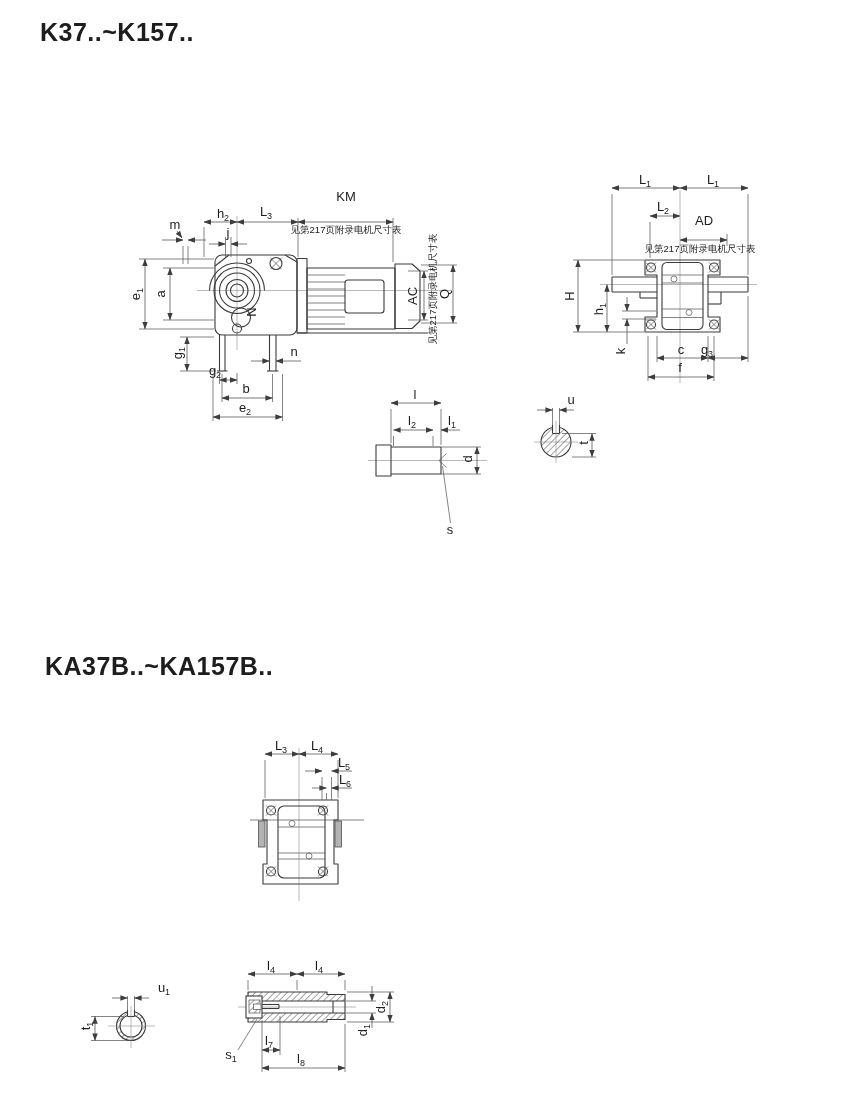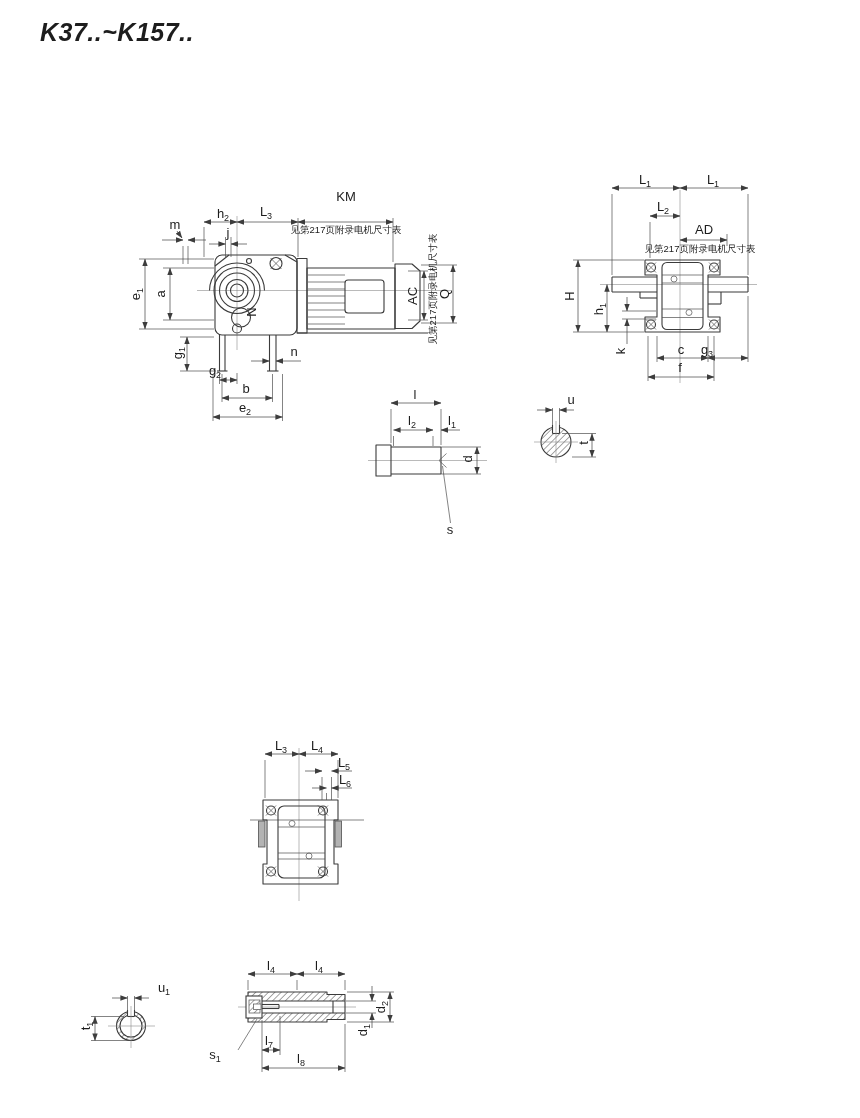--- a/index.html
+++ b/index.html
@@ -1,18 +1,18 @@
 <!DOCTYPE html>
 <html><head>
 <meta charset="utf-8">
 <style>
   html,body{margin:0;padding:0;background:#ffffff;}
   #stage{position:relative;width:860px;height:1118px;background:#fff;overflow:hidden;
          font-family:"Liberation Sans",sans-serif;}
-  .title{position:absolute;font-style:italic;font-weight:bold;font-size:25px;color:#1d1d1d;
+  .title{position:absolute;font-weight:bold;font-size:25px;color:#1d1d1d;
          letter-spacing:.5px;white-space:nowrap;}
   .lbl{position:absolute;font-size:13px;color:#1c1c1c;white-space:nowrap;line-height:1;
        transform:translate(-50%,-50%);}
   .lbl sub{font-size:9px;line-height:1;}
   .lbl.rot{transform:translate(-50%,-50%) rotate(-90deg);}
   .note{position:absolute;font-size:9.5px;color:#222;white-space:nowrap;line-height:1;
         transform:translate(-50%,-50%);}
   .note.rot{transform:translate(-50%,-50%) rotate(-90deg);}
   svg.draw{position:absolute;left:0;top:0;}
   .o{fill:none;stroke:#3b3b3b;stroke-width:1.1;stroke-linejoin:round;}
@@ -335,20 +335,21 @@
       <line class="t" x1="280" y1="1016" x2="280" y2="1055"></line>
       <line class="d" x1="262" y1="1068" x2="345" y2="1068" marker-start="url(#arr)" marker-end="url(#arr)"></line>
       <line class="t" x1="262" y1="1055" x2="262" y2="1072"></line>
       <line class="t" x1="345" y1="1024" x2="345" y2="1072"></line>
       <line class="t" x1="238" y1="1050" x2="257" y2="1019"></line>
     </g>
   </g>
 </svg>
 
 <div class="title" style="left:40px;top:18px">K37..~K157..</div>
+<div class="title" style="left:45px;top:652px">KA37B..~KA157B..</div>
 
 <div class="lbl" style="left:175px;top:226px"><span>m</span><sub></sub></div>
 <div class="lbl" style="left:223px;top:215px"><span>h</span><sub>2</sub></div>
 <div class="lbl" style="left:228px;top:234px"><span>j</span><sub></sub></div>
 <div class="lbl" style="left:266px;top:213px"><span>L</span><sub>3</sub></div>
 <div class="lbl" style="left:346px;top:198px"><span>KM</span><sub></sub></div>
 <div class="note" style="left:346px;top:230px">见第217页附录电机尺寸表</div>
 <div class="lbl rot" style="left:137px;top:294px"><span>e</span><sub>1</sub></div>
 <div class="lbl rot" style="left:162px;top:294px"><span>a</span><sub></sub></div>
 <div class="lbl rot" style="left:253px;top:312px"><span>N</span><sub></sub></div>
@@ -357,21 +358,21 @@
 <div class="lbl" style="left:294px;top:353px"><span>n</span><sub></sub></div>
 <div class="lbl" style="left:246px;top:390px"><span>b</span><sub></sub></div>
 <div class="lbl" style="left:245px;top:409px"><span>e</span><sub>2</sub></div>
 <div class="lbl rot" style="left:414px;top:296px"><span>AC</span><sub></sub></div>
 <div class="note rot" style="left:433px;top:289px">见第217页附录电机尺寸表</div>
 <div class="lbl rot" style="left:446px;top:294px"><span>Q</span><sub></sub></div>
 
 <div class="lbl" style="left:645px;top:181px"><span>L</span><sub>1</sub></div>
 <div class="lbl" style="left:713px;top:181px"><span>L</span><sub>1</sub></div>
 <div class="lbl" style="left:663px;top:208px"><span>L</span><sub>2</sub></div>
-<div class="lbl" style="left:704px;top:231px"><span>AD</span><sub></sub></div>
+<div class="lbl" style="left:704px;top:222px"><span>AD</span><sub></sub></div>
 <div class="note" style="left:700px;top:249px">见第217页附录电机尺寸表</div>
 <div class="lbl rot" style="left:571px;top:296px"><span>H</span><sub></sub></div>
 <div class="lbl rot" style="left:600px;top:309px"><span>h</span><sub>1</sub></div>
 <div class="lbl rot" style="left:622px;top:351px"><span>k</span><sub></sub></div>
 <div class="lbl" style="left:681px;top:351px"><span>c</span><sub></sub></div>
 <div class="lbl" style="left:707px;top:351px"><span>g</span><sub>3</sub></div>
 <div class="lbl" style="left:680px;top:369px"><span>f</span><sub></sub></div>
 
 <div class="lbl" style="left:415px;top:396px"><span>l</span><sub></sub></div>
 <div class="lbl" style="left:412px;top:422px"><span>l</span><sub>2</sub></div>
@@ -383,19 +384,19 @@
 
 <div class="lbl" style="left:281px;top:747px"><span>L</span><sub>3</sub></div>
 <div class="lbl" style="left:317px;top:747px"><span>L</span><sub>4</sub></div>
 <div class="lbl" style="left:344px;top:764px"><span>L</span><sub>5</sub></div>
 <div class="lbl" style="left:345px;top:781px"><span>L</span><sub>6</sub></div>
 
 <div class="lbl" style="left:271px;top:967px"><span>l</span><sub>4</sub></div>
 <div class="lbl" style="left:319px;top:967px"><span>l</span><sub>4</sub></div>
 <div class="lbl rot" style="left:382px;top:1007px"><span>d</span><sub>2</sub></div>
 <div class="lbl rot" style="left:364px;top:1030px"><span>d</span><sub>1</sub></div>
-<div class="lbl" style="left:215px;top:1056px"><span>s</span><sub>1</sub></div>
+<div class="lbl" style="left:231px;top:1056px"><span>s</span><sub>1</sub></div>
 <div class="lbl" style="left:269px;top:1042px"><span>l</span><sub>7</sub></div>
 <div class="lbl" style="left:301px;top:1060px"><span>l</span><sub>8</sub></div>
 <div class="lbl" style="left:164px;top:989px"><span>u</span><sub>1</sub></div>
 <div class="lbl rot" style="left:87px;top:1026px"><span>t</span><sub>1</sub></div>
 
 </div>
 
 </body></html>

